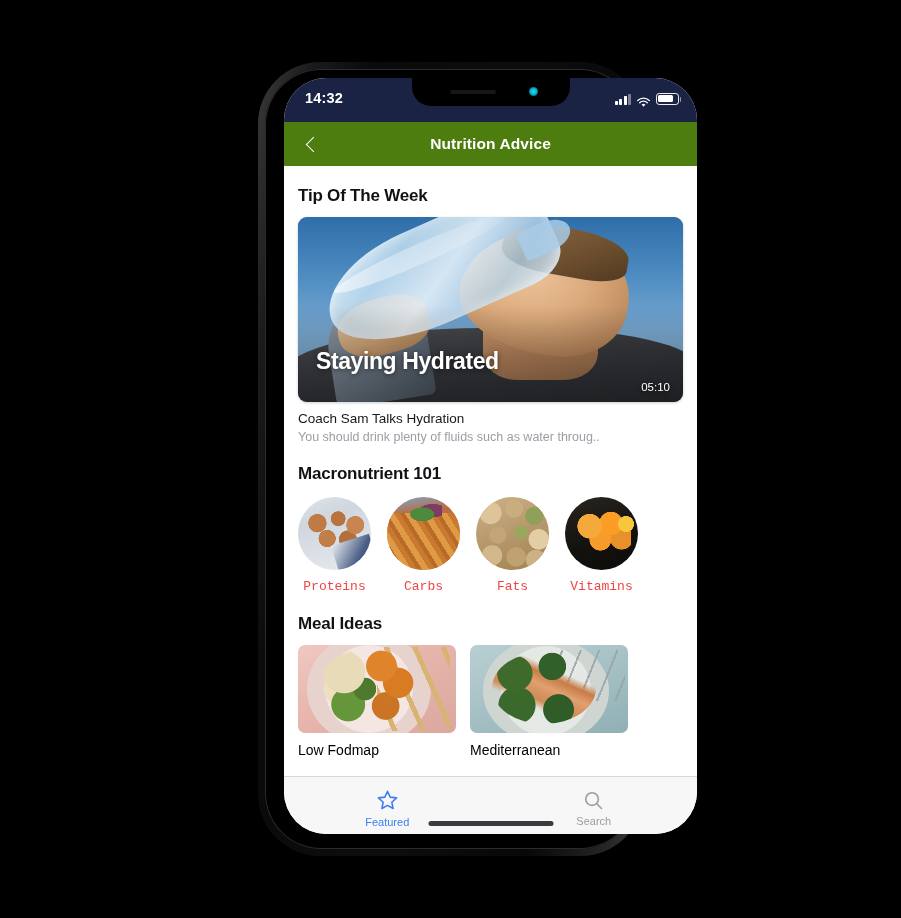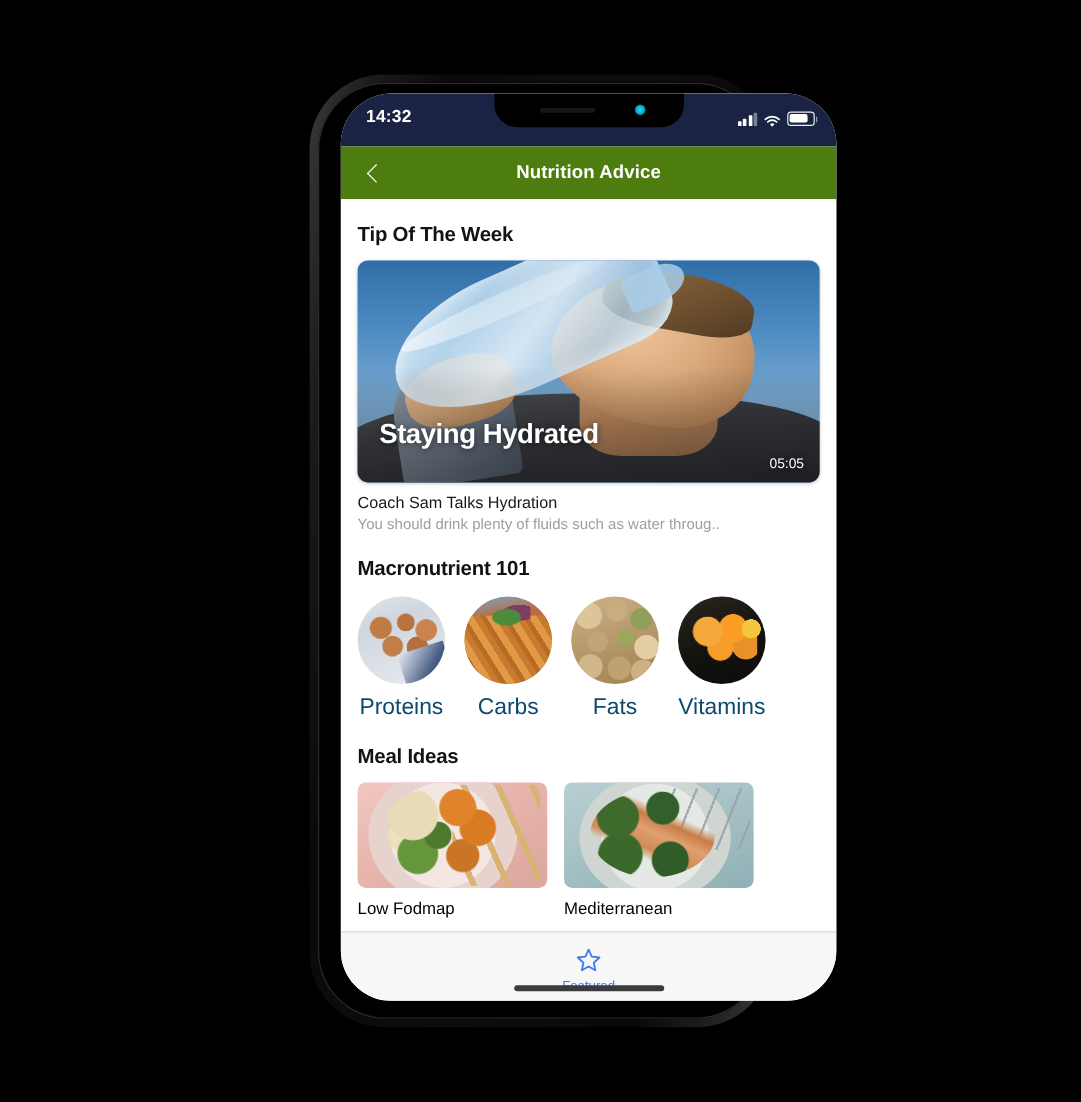--- a/index.html
+++ b/index.html
@@ -270,23 +270,24 @@
   }
   .macro-item { width: 73px; flex: 0 0 73px; text-align: center; cursor: pointer; }
   .macro-circle {
     width: 73px; height: 73px;
     border-radius: 50%;
     overflow: hidden;
     position: relative;
   }
   .macro-label {
     margin-top: 9px;
-    font-size: 19px;
-    color: #0c4a6e;
+    font-size: 13px;
+    color: #ef4444;
     white-space: nowrap;
+    font-family: Liberation Mono, monospace;
   }
   
   .img-eggs { background: linear-gradient(160deg,#dfe4ea 0%, #cfd6de 30%, #e8ebef 100%); }
   .img-eggs::before {
     content:''; position:absolute; left:8%; top:14%; width:84%; height:62%;
     background:
       radial-gradient(circle at 22% 36%, #c07b45 0 16%, transparent 17%),
       radial-gradient(circle at 56% 26%, #b9733e 0 15%, transparent 16%),
       radial-gradient(circle at 84% 40%, #c98450 0 15%, transparent 16%),
       radial-gradient(circle at 38% 70%, #c07f49 0 17%, transparent 18%),
@@ -489,21 +490,21 @@
               <div class="vid-shirt"></div>
               <div class="vid-neck"></div>
               <div class="vid-head"></div>
               <div class="vid-hair"></div>
               <div class="vid-sleeve"></div>
               <div class="vid-hand"></div>
               <div class="vid-bottle"></div>
             </div>
             <div class="vid-scrim"></div>
             <div class="vid-title">Staying Hydrated</div>
-            <div class="vid-dur">05:05</div>
+            <div class="vid-dur">05:10</div>
           </div>
 
           <div class="vid-sub-title">Coach Sam Talks Hydration</div>
           <div class="vid-sub-desc">You should drink plenty of fluids such as water throug..</div>
         </div>
 
         <div class="pad macro-head">
           <div class="section-title">Macronutrient 101</div>
         </div>
 
@@ -549,18 +550,27 @@
 
       <div class="tabbar">
         <div class="tab tab-active">
           <span class="star-ic">
             <svg viewBox="0 0 24 24" width="25" height="25" aria-hidden="true">
               <path d="M12 3.2l2.58 5.58 6.12.72-4.53 4.2 1.22 6.02L12 16.74 6.61 19.72l1.22-6.02-4.53-4.2 6.12-.72z" fill="none" stroke="#3b7ef2" stroke-width="1.5" stroke-linejoin="round"></path>
             </svg>
           </span>
           <span class="tab-label">Featured</span>
         </div>
+        <div class="tab tab-inactive">
+          <span class="search-ic">
+            <svg viewBox="0 0 24 24" width="23" height="23" aria-hidden="true">
+              <circle cx="10.5" cy="10.5" r="6.6" fill="none" stroke="#9a9da3" stroke-width="1.7"></circle>
+              <line x1="15.4" y1="15.4" x2="20.3" y2="20.3" stroke="#9a9da3" stroke-width="1.7" stroke-linecap="round"></line>
+            </svg>
+          </span>
+          <span class="tab-label">Search</span>
+        </div>
         <div class="home-ind"></div>
       </div>
 
     </div>
   </div>
 </div>
 
 </body></html>

